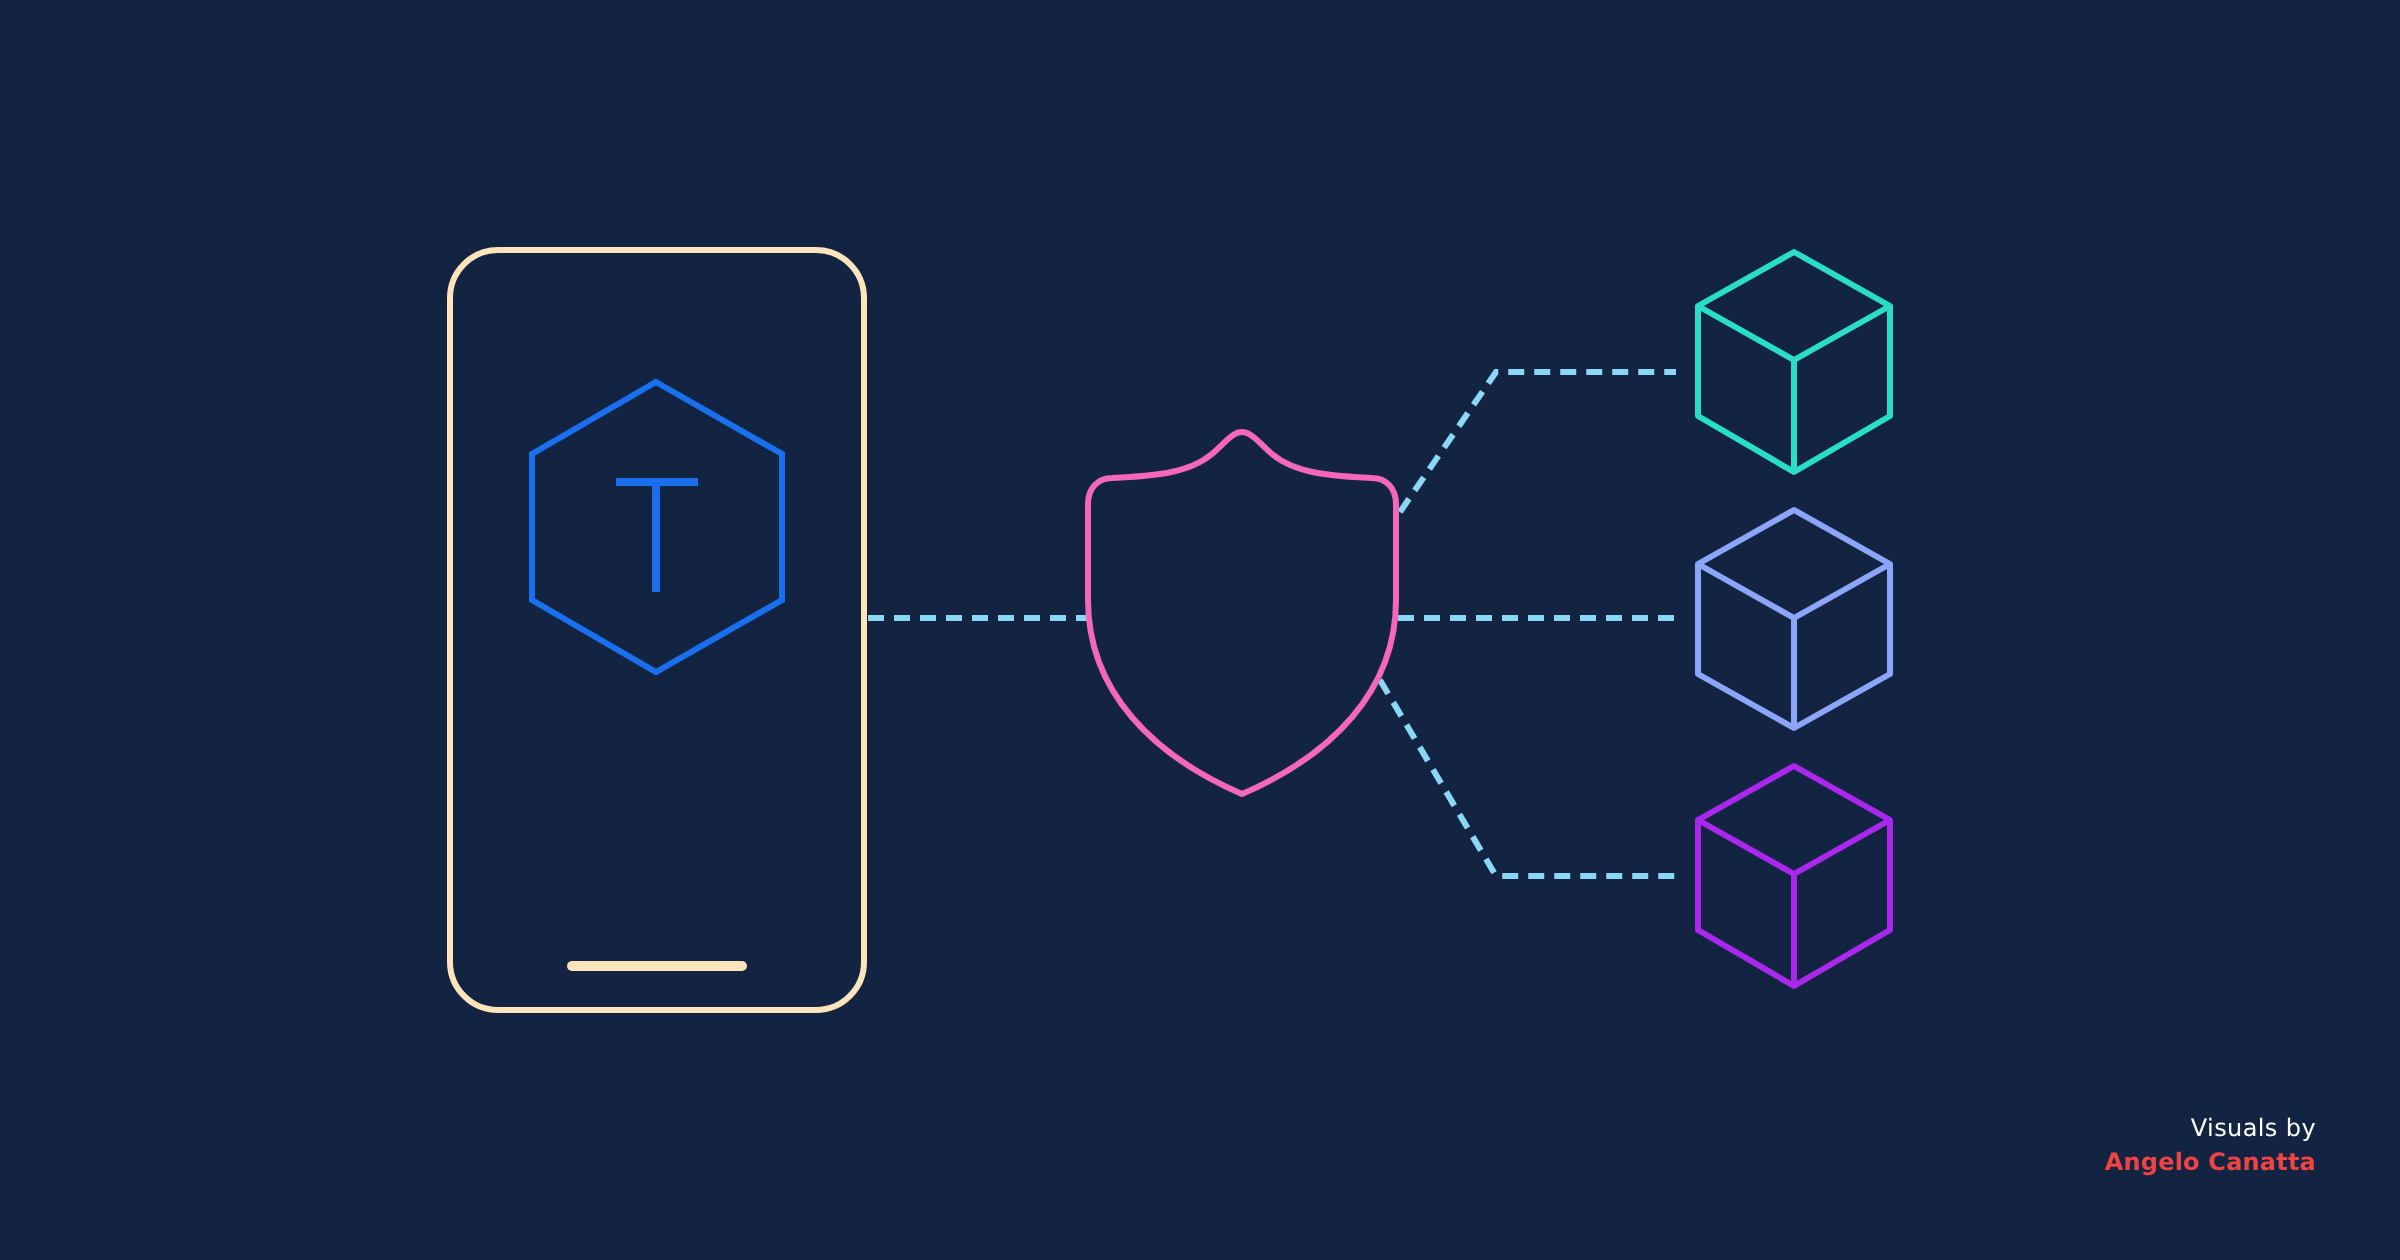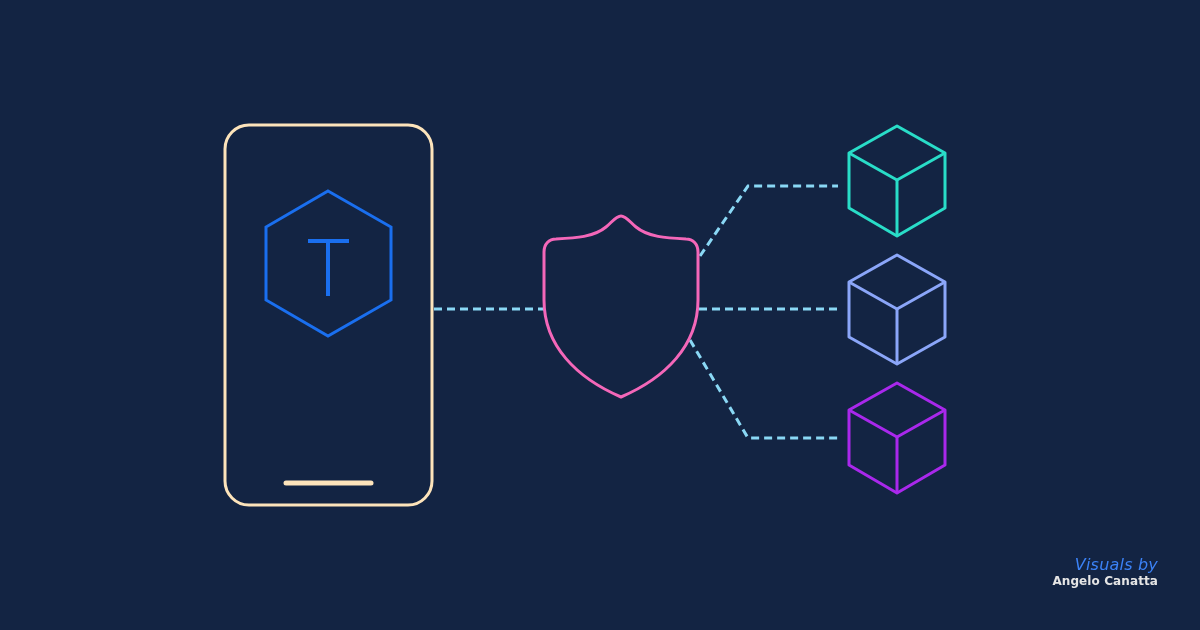--- a/index.html
+++ b/index.html
@@ -25,28 +25,27 @@
     }
     .credit {
       position: absolute;
       right: 42px;
       top: 556px;
       text-align: right;
       font-family: "DejaVu Sans", sans-serif;
       line-height: 17px;
     }
     .credit .line1 {
-      font-size: 16px;
-      color: #3b82f6;
+      font-size: 12px;
+      color: #ffffff;
       letter-spacing: 0.2px;
-      font-style: italic;
     }
     .credit .line2 {
       font-size: 12px;
-      color: #e5e5e5;
+      color: #ef4444;
       font-weight: bold;
       letter-spacing: 0.1px;
     }
   </style>
 </head>
 <body>
 
 <div class="canvas">
   <svg class="diagram" viewBox="0 0 1200 630" xmlns="http://www.w3.org/2000/svg">
 

